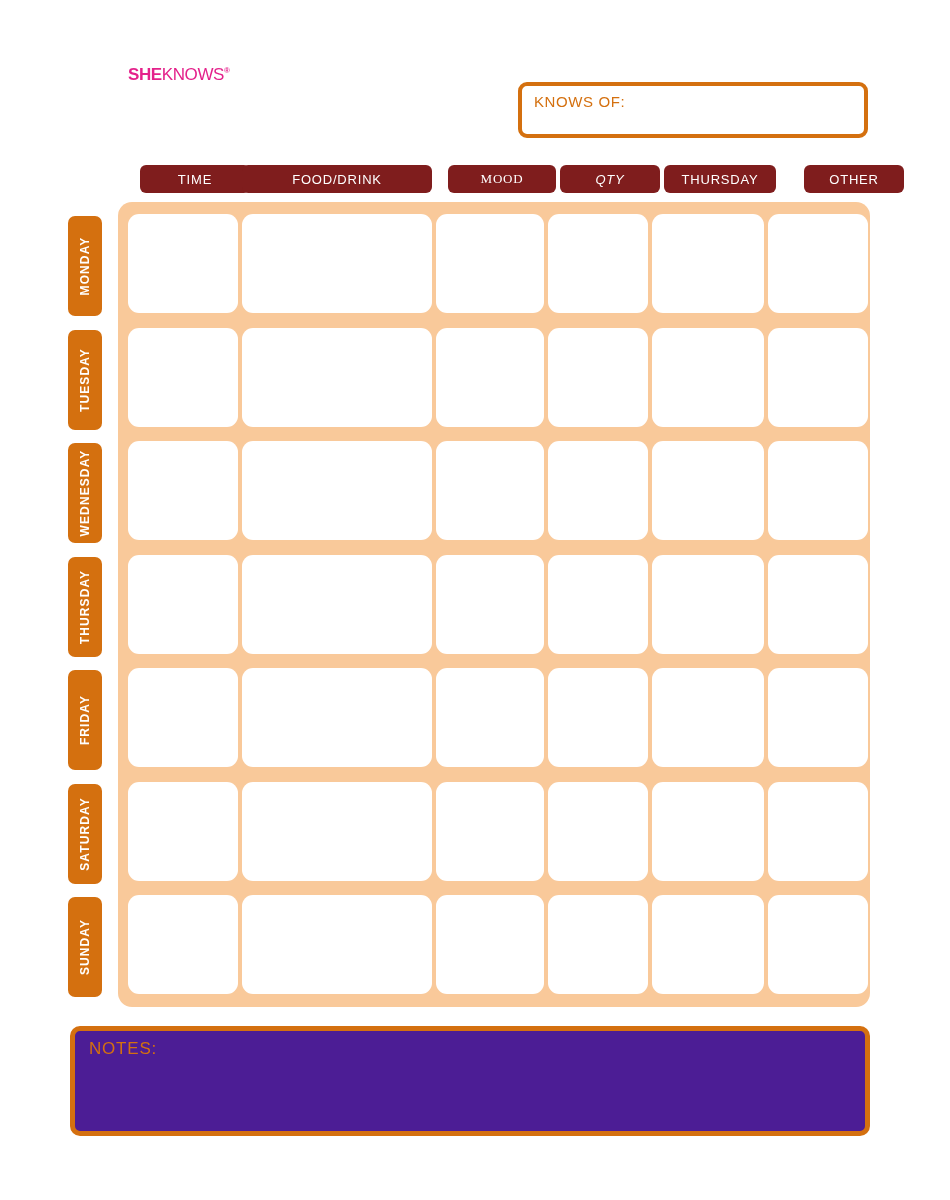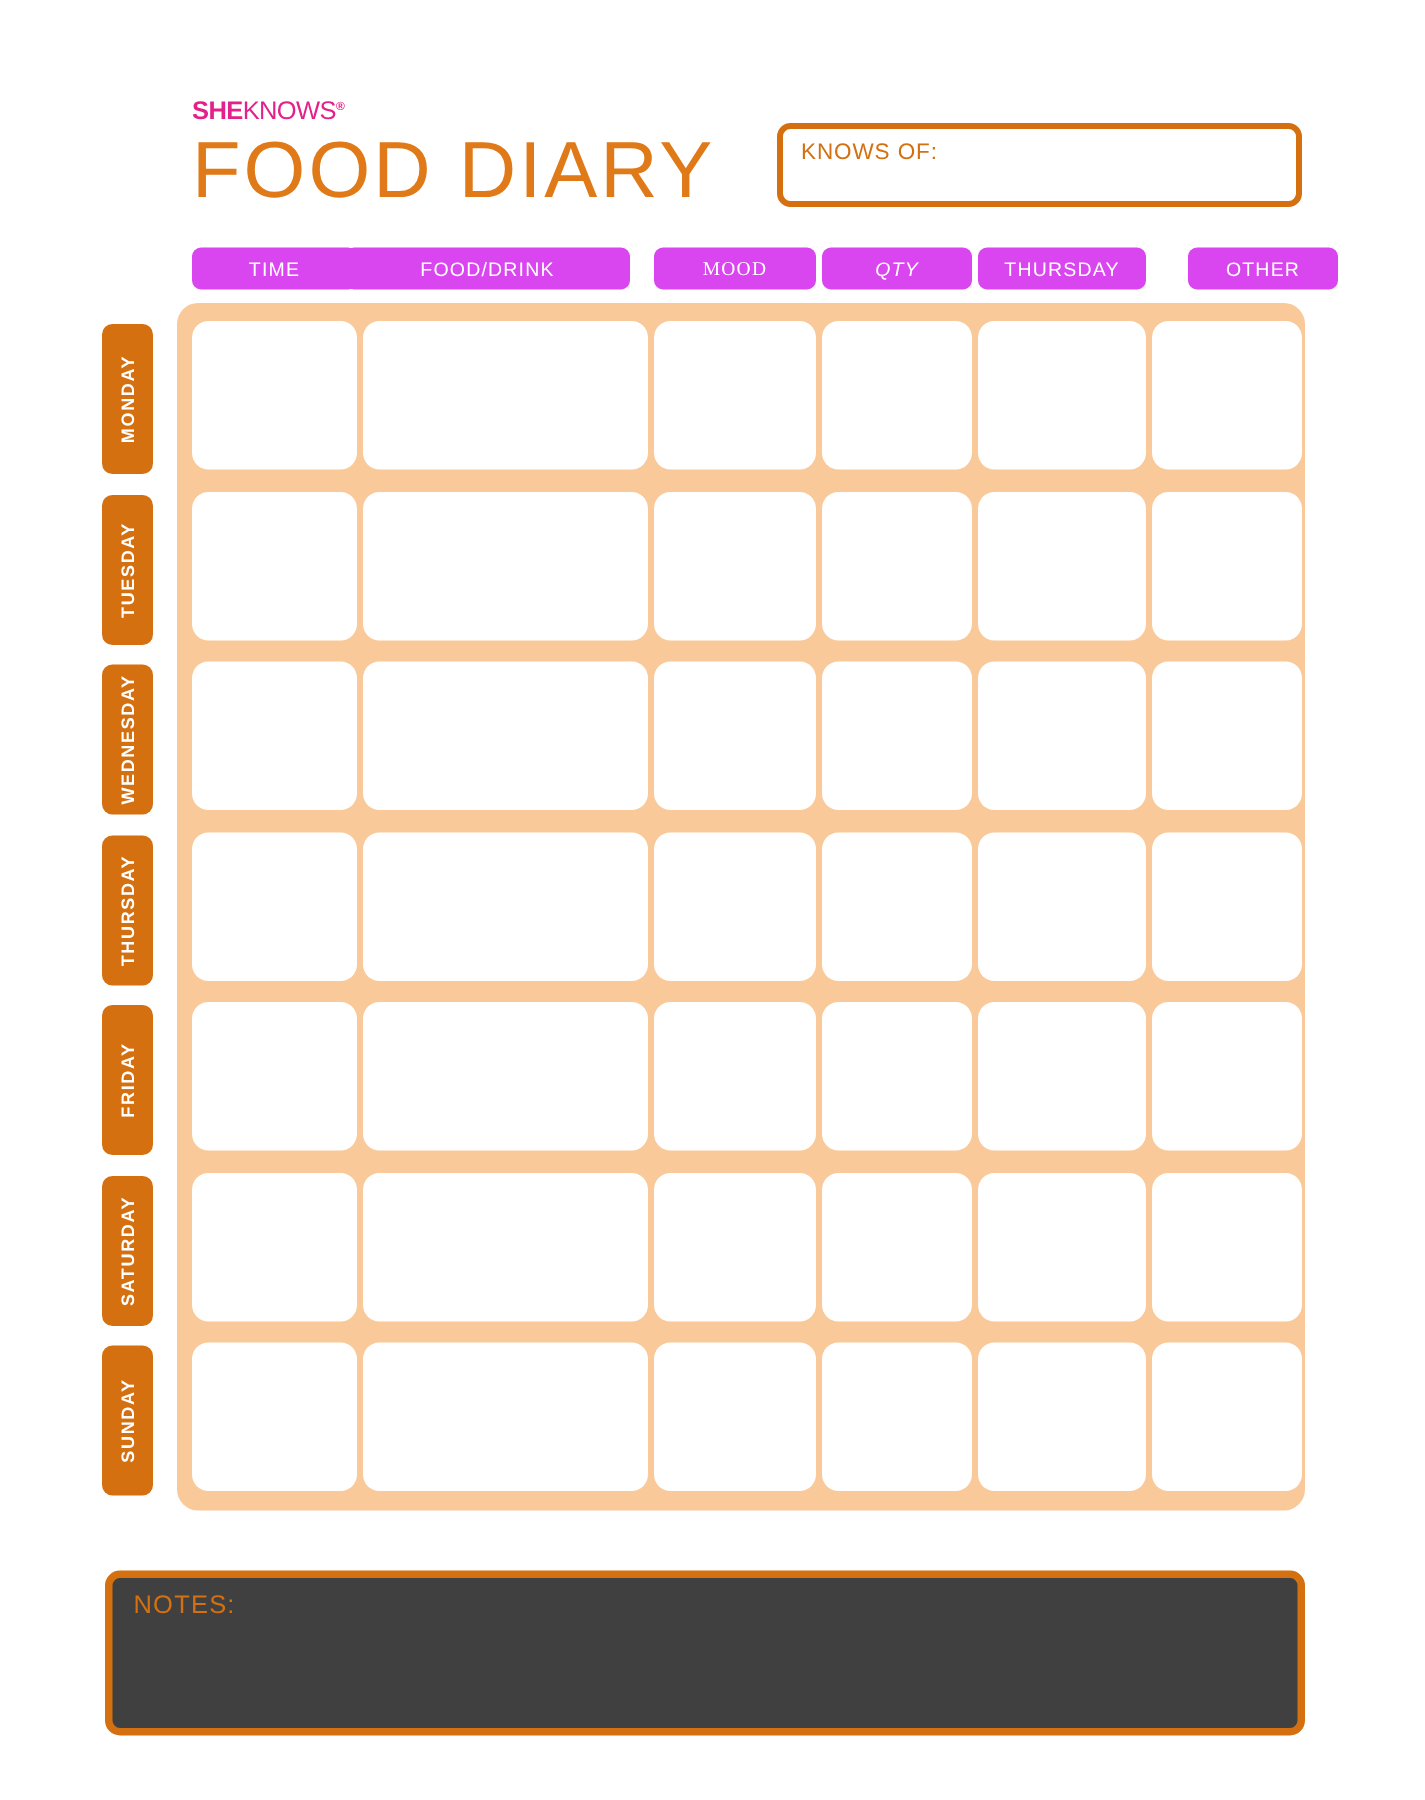--- a/index.html
+++ b/index.html
@@ -92,29 +92,30 @@
     position: absolute;
     left: 128px;
     top: 165px;
     width: 740px;
     height: 28px;
   }
   .col-head {
     position: absolute;
     top: 0;
     height: 28px;
-    background: #d946ef;
+    background: #7f1d1d;
     border-radius: 6px;
     color: #ffffff;
     font-size: 13px;
     letter-spacing: 0.8px;
     display: flex;
     align-items: center;
     justify-content: center;
     box-sizing: border-box;
+    margin-left: 12px;
   }
 
   
   .grid-frame {
     position: absolute;
     left: 118px;
     top: 202px;
     width: 752px;
     height: 805px;
     background: #f9c99a;
@@ -150,23 +151,22 @@
 
   
   .notes-box {
     position: absolute;
     left: 70px;
     top: 1026px;
     width: 800px;
     height: 110px;
     border: 5px solid #d4700f;
     border-radius: 10px;
-    background: #404040;
+    background: #4c1d95;
     box-sizing: border-box;
-    margin-top: 21px;
   }
   .notes-label {
     position: absolute;
     left: 14px;
     top: 8px;
     font-size: 17px;
     letter-spacing: 0.8px;
     color: #d4700f;
   }
   .notes-input {
@@ -185,21 +185,20 @@
     padding: 0;
   }
 </style>
 </head>
 <body>
 
 <div class="page">
 
   <div class="header">
     <div class="brand"><span class="she">SHE</span><span class="knows">KNOWS</span><span class="tm">®</span></div>
-    <h1 class="title">FOOD DIARY</h1>
   </div>
 
   <div class="week-box">
     <div class="week-label">KNOWS OF:</div>
     <input class="week-input" type="text" placeholder="" style="">
   </div>
 
   <div class="col-headers">
       <div class="col-head" style="left: 0px; width: 110px;">TIME</div>
       <div class="col-head" style="left: 102px; width: 190px; text-align: right;">FOOD/DRINK</div>

